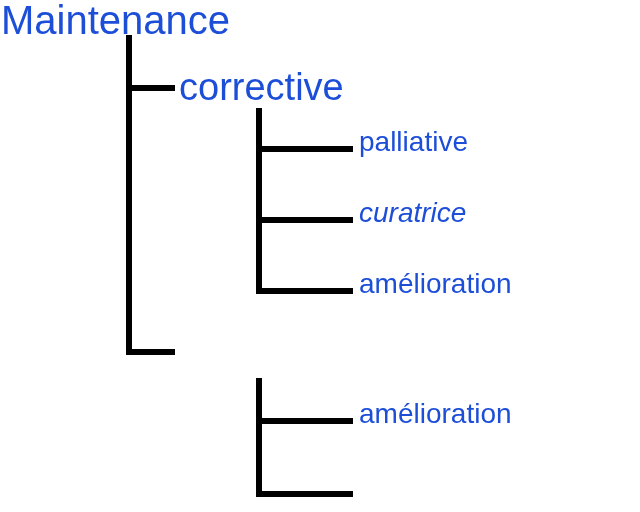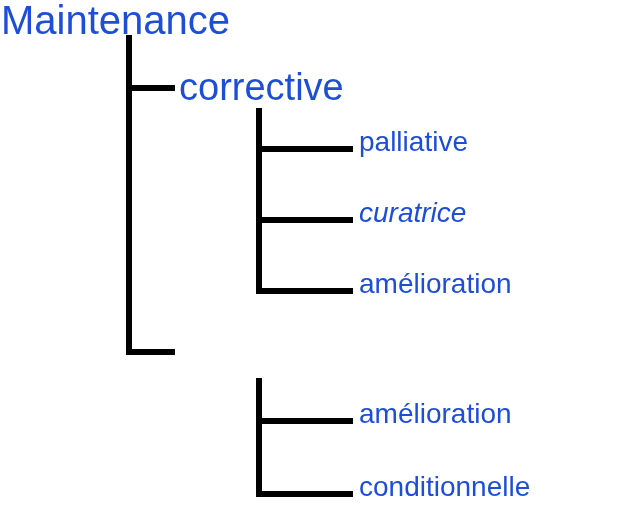--- a/index.html
+++ b/index.html
@@ -83,15 +83,14 @@
 
   <div class="node-label lvl-2" id="label-palliative">palliative</div>
 
   <div class="node-label lvl-2" id="label-curatrice">curatrice</div>
 
   <div class="node-label lvl-2" id="label-amelioration">amélioration</div>
 
 
   <div class="node-label lvl-2" id="label-systematique">amélioration</div>
 
-  <div class="node-label lvl-2" id="label-conditionnelle">conditionnelle</div>
 
 </div>
 
 </body></html>

